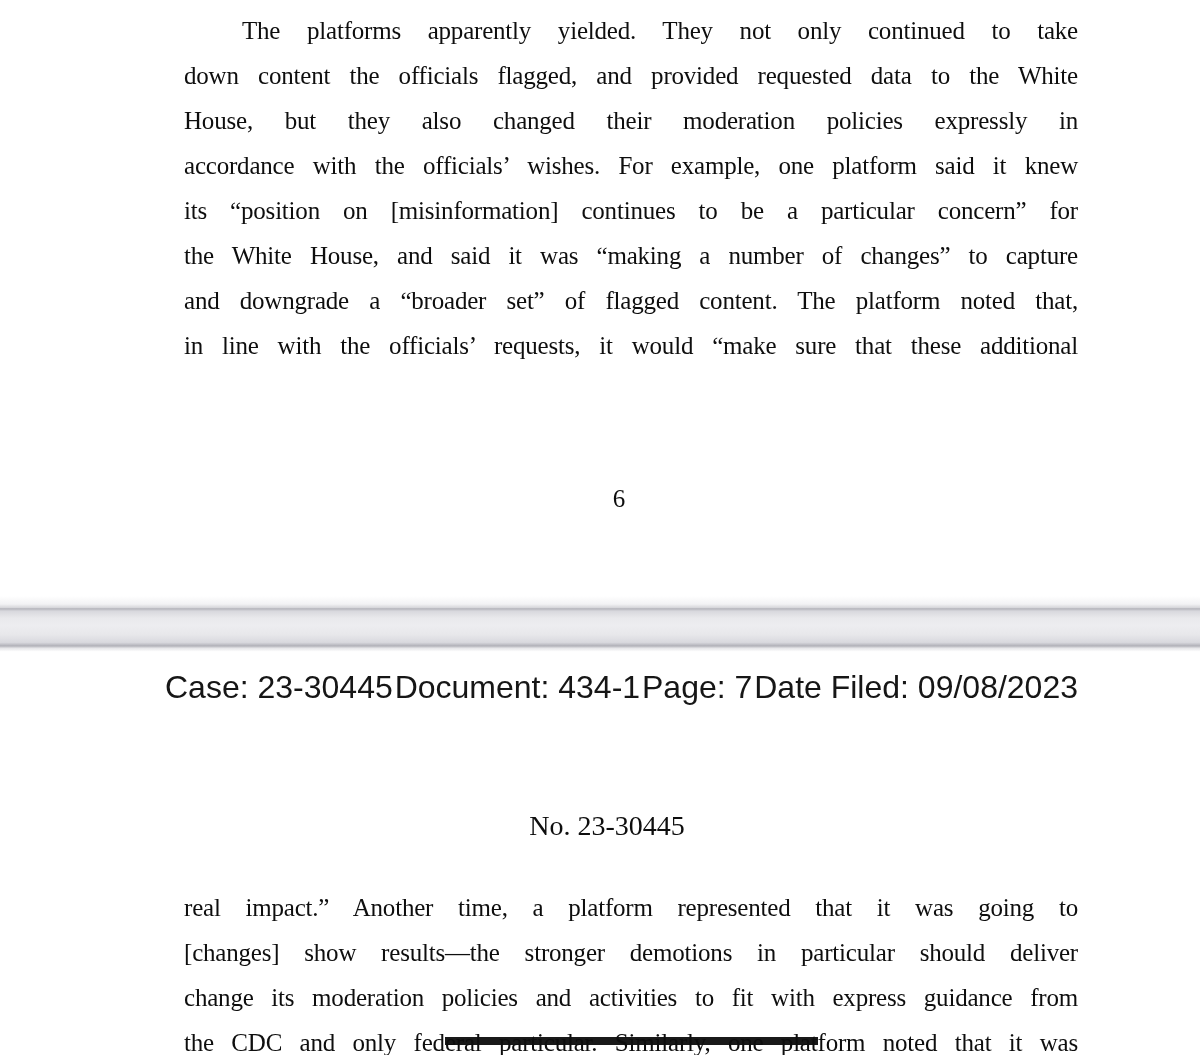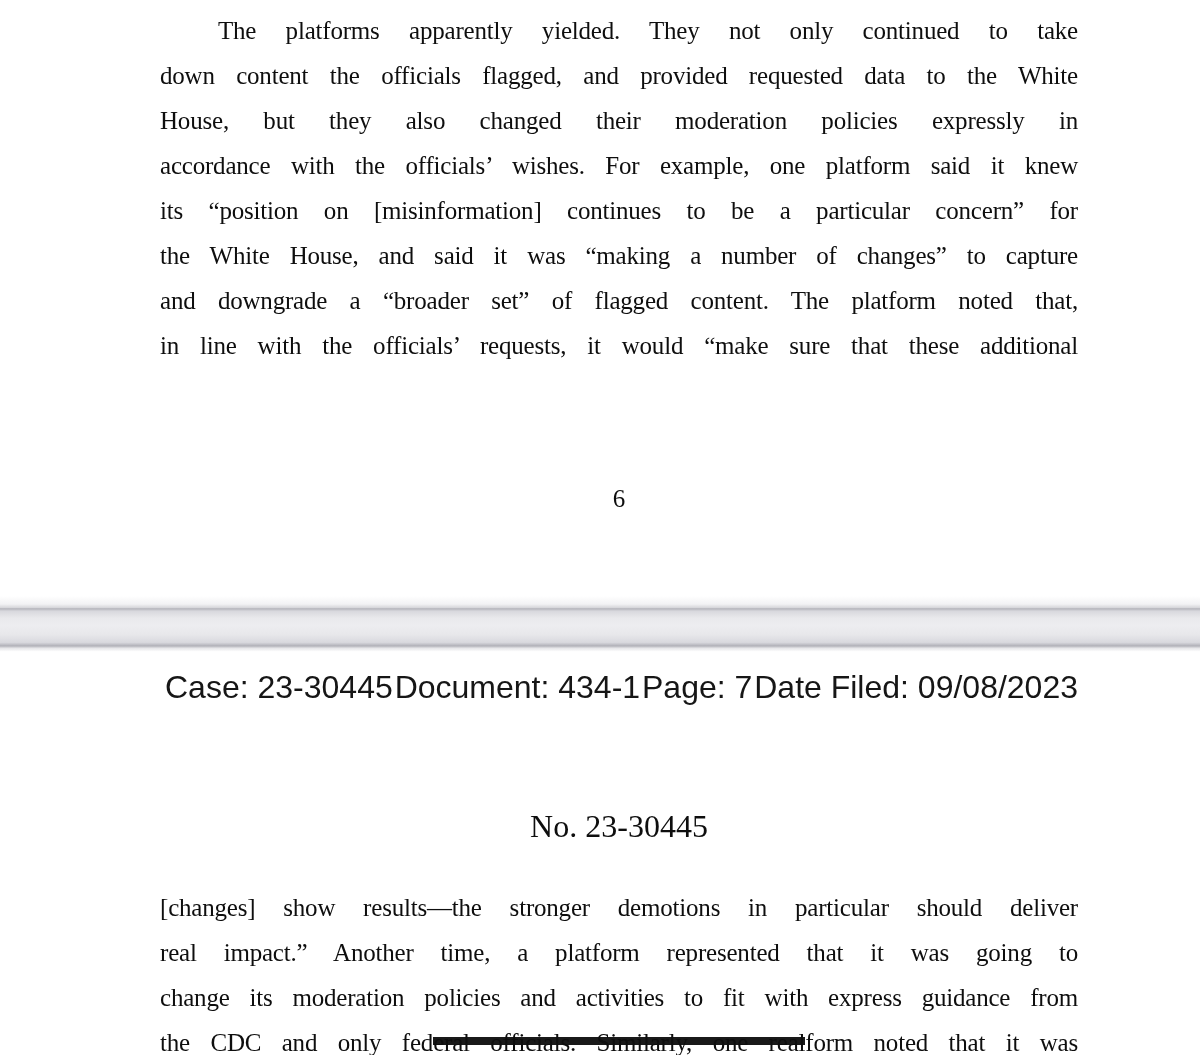--- a/index.html
+++ b/index.html
@@ -20,20 +20,21 @@
     font-family: "Liberation Serif", "DejaVu Serif", serif;
     font-size: 25px;
     letter-spacing: -0.2px;
     color: #0e0e0e;
   }
   .line {
     line-height: 45px;
     text-align: justify;
     text-align-last: justify;
     white-space: normal;
+    margin-left: 24px;
   }
   .line.indent {
     text-indent: 58px;
   }
   .page6-paragraph { top: 8px; }
   .page-number {
     position: absolute;
     top: 476px;
     left: 160px;
     width: 918px;
@@ -72,25 +73,25 @@
     display: flex;
     justify-content: space-between;
     font-family: "Liberation Sans", "DejaVu Sans", sans-serif;
     font-size: 32px;
     line-height: 34px;
     color: #161616;
   }
   .caption {
     position: absolute;
     top: 806px;
-    left: 160px;
+    left: 148px;
     width: 918px;
     text-align: center;
     font-family: "Liberation Serif", "DejaVu Serif", serif;
-    font-size: 32px;
+    font-size: 28px;
     line-height: 40px;
     color: #0e0e0e;
   }
   .page7-paragraph { top: 885px; }
   .struck {
     background: linear-gradient(to bottom,
       transparent 30%,
       #191919 30%,
       #191919 58%,
       transparent 58%);
@@ -117,18 +118,18 @@
 
 <section>
   <div class="stamp">
     <span>Case: 23-30445</span>
     <span>Document: 434-1</span>
     <span>Page: 7</span>
     <span>Date Filed: 09/08/2023</span>
   </div>
   <div class="caption">No. 23-30445</div>
   <div class="body-text page7-paragraph">
+    <div class="line">real impact.” Another time, a platform represented that it was going to</div>
     <div class="line">[changes] show results—the stronger demotions in particular should deliver</div>
-    <div class="line">real impact.” Another time, a platform represented that it was going to</div>
     <div class="line">change its moderation policies and activities to fit with express guidance from</div>
-    <div class="line"><span>the CDC and only fed</span><span class="struck">eral officials. Similarly, one real</span><span>form noted that it was</span></div>
+    <div class="line"><span>the CDC and only fed</span><span class="struck">eral particular. Similarly, one plat</span><span>form noted that it was</span></div>
   </div>
 </section>
 
 </body></html>

